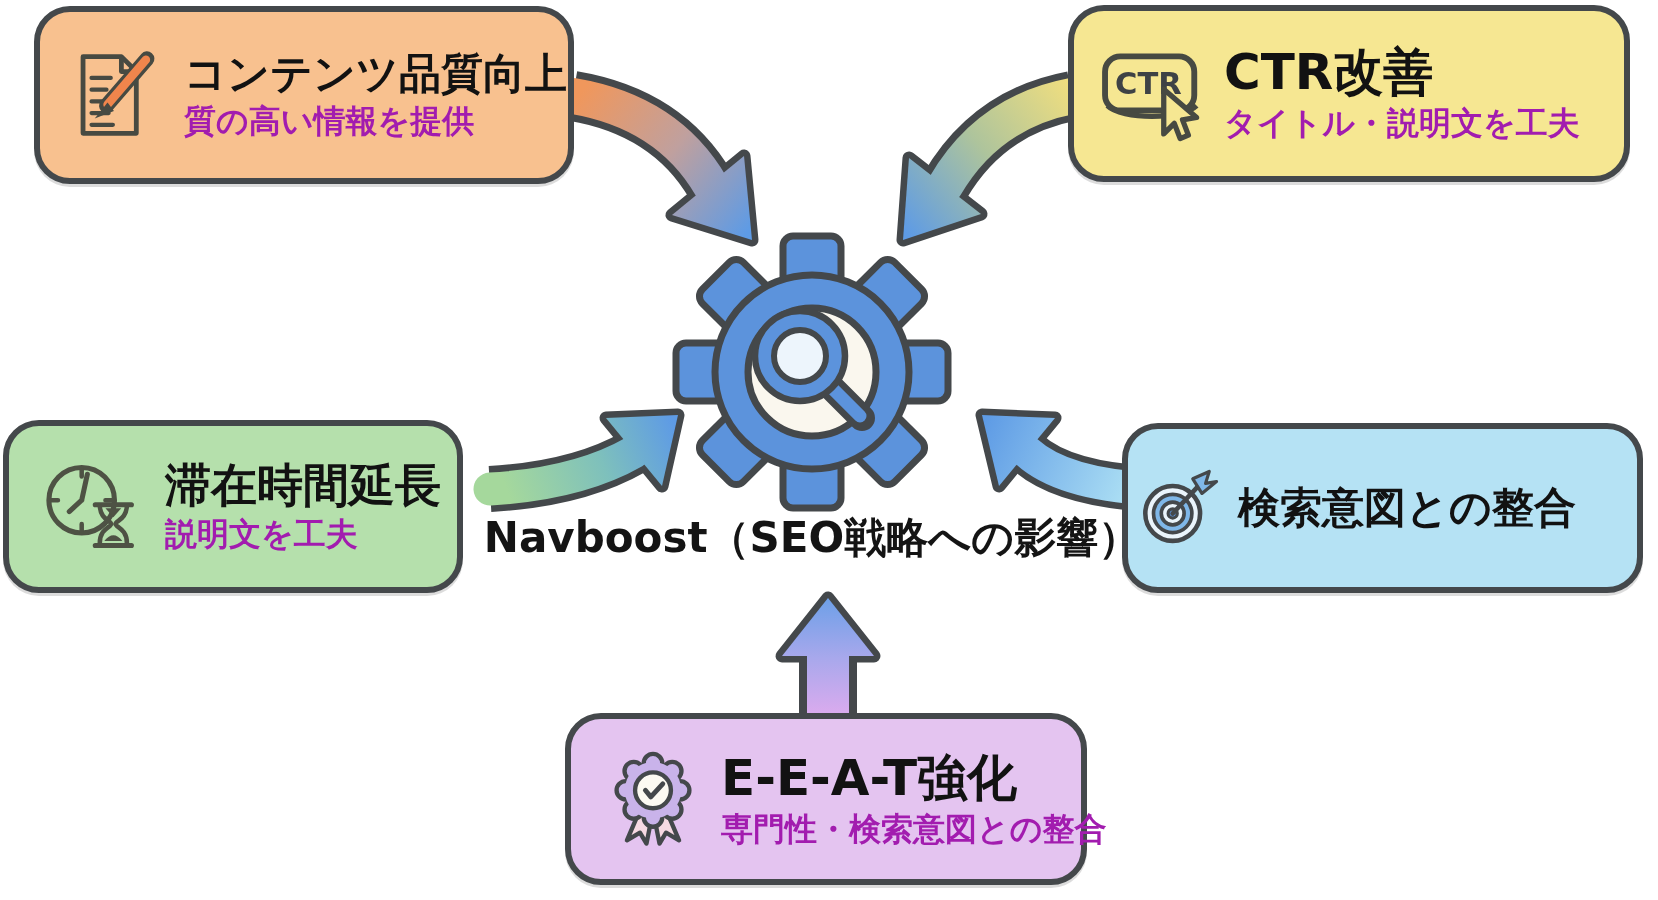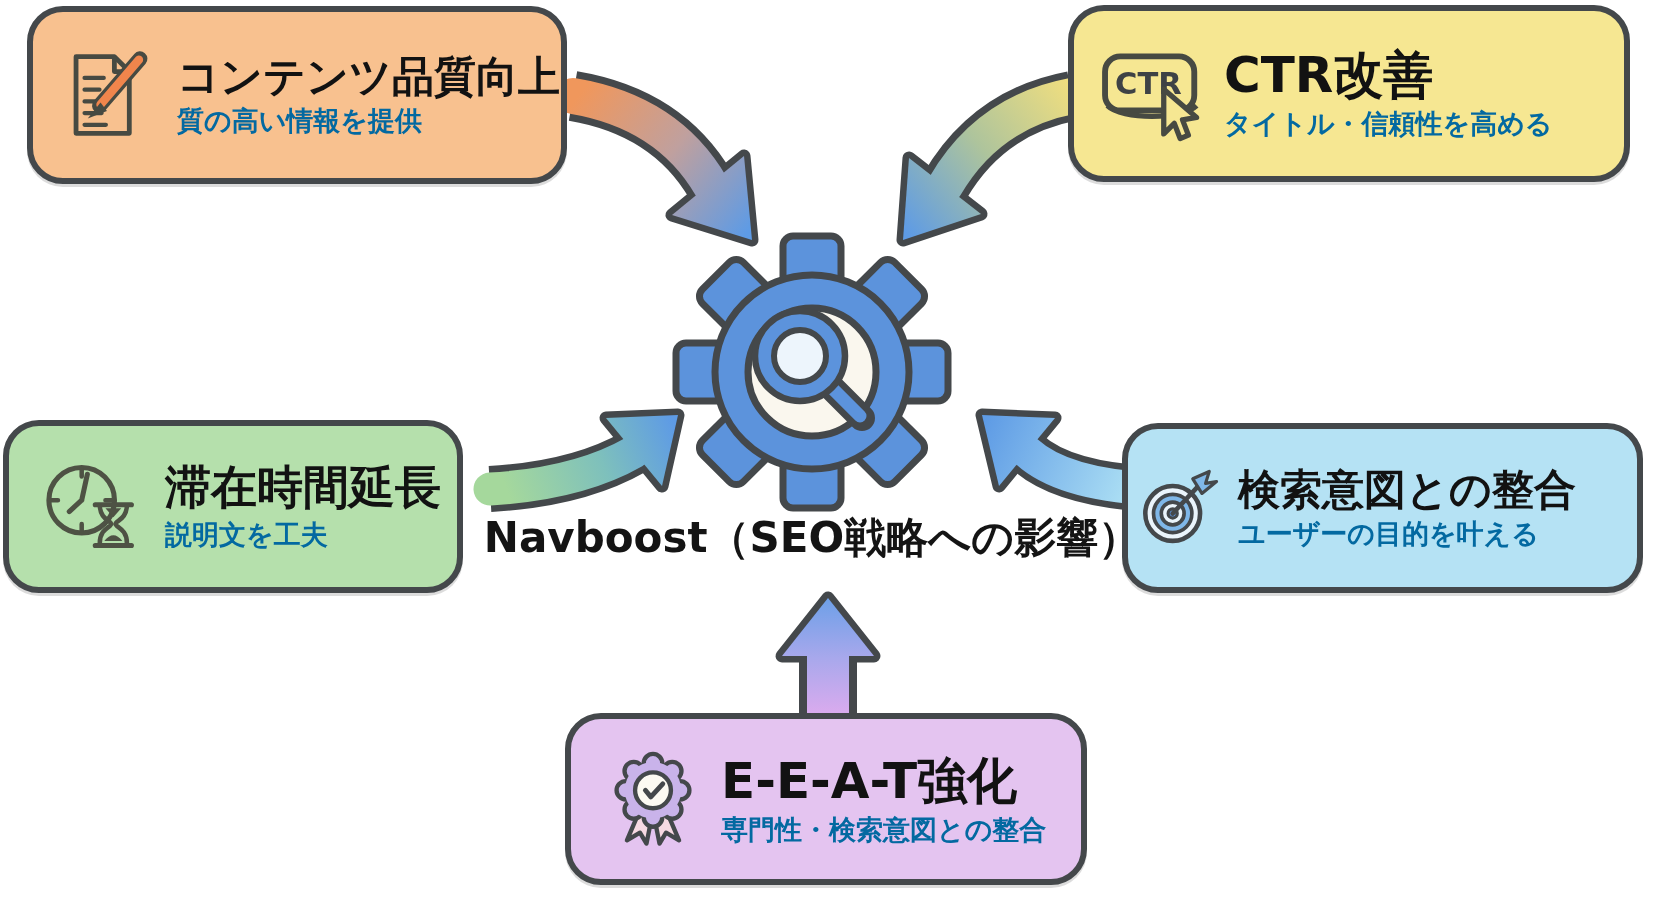--- a/index.html
+++ b/index.html
@@ -9,22 +9,22 @@
   }
   .layer{position:absolute;left:0;top:0;z-index:1;}
   .node{
     position:absolute;z-index:2;display:flex;align-items:center;
     border:6px solid #44484B;border-radius:36px;box-sizing:border-box;
     box-shadow:0 3px 0 rgba(60,60,60,.18);
   }
   .node .ic{flex:none;display:flex;align-items:center;justify-content:flex-start;}
   .texts{display:flex;flex-direction:column;gap:7px;min-width:0;}
   .title{font-size:50px;font-weight:bold;color:#121212;line-height:1.08;white-space:nowrap;}
-  .sub{font-size:27px;font-weight:600;color:#0369a1;line-height:1.1;white-space:nowrap;}
-  .n1{left:27px;top:6px;width:540px;height:178px;padding-left:26px;gap:20px;}
+  .sub{font-size:32px;font-weight:600;color:#a21caf;line-height:1.1;white-space:nowrap;}
+  .n1{left:34px;top:6px;width:540px;height:178px;padding-left:26px;gap:20px;}
   .n1 .title{font-size:42px;}
   .n2{left:1068px;top:5px;width:562px;height:177px;padding-left:22px;gap:16px;}
   .n3{left:3px;top:420px;width:460px;height:173px;padding-left:30px;gap:18px;}
   .n3 .title{font-size:46px;}
   .n4{left:1122px;top:423px;width:521px;height:170px;padding-left:10px;gap:16px;}
   .n4 .title{font-size:42px;}
   .n5{left:565px;top:713px;width:522px;height:172px;padding-left:32px;gap:18px;}
   .caption{
     position:absolute;z-index:2;left:432px;top:510px;width:760px;text-align:center;
     font-size:42px;font-weight:600;color:#141414;white-space:nowrap;
@@ -145,21 +145,21 @@
     <span class="ic">
       <svg viewBox="0 0 92 92" width="112" height="108">
         <rect x="6" y="14" width="76" height="46" rx="13" fill="none" stroke="#474A42" stroke-width="5"></rect>
         <path d="M8,56 c12,12 64,12 76,0" fill="none" stroke="#474A42" stroke-width="4.5"></path>
         <text x="43" y="46" text-anchor="middle" font-size="26" font-weight="bold" fill="#3E4245">CTR</text>
         <path d="M56,42 L56,80 L65,71 L70,84 L77,81 L72,68 L84,66 Z" fill="#F6E792" stroke="#474A42" stroke-width="4.5" stroke-linejoin="round"></path>
       </svg>
     </span>
     <span class="texts">
       <span class="title">CTR改善</span>
-      <span class="sub">タイトル・信頼性を高める</span>
+      <span class="sub">タイトル・説明文を工夫</span>
     </span>
   </div>
 
   <div class="node n3" style="background: rgb(181, 224, 172);">
     <span class="ic">
       <svg viewBox="0 0 92 92" width="108" height="104">
         <circle cx="36" cy="40" r="29" fill="none" stroke="#4E5244" stroke-width="4.5"></circle>
         <path d="M36,12 v7 M64,40 h-7 M36,68 v-7 M8,40 h7" stroke="#4E5244" stroke-width="4" stroke-linecap="round"></path>
         <path d="M36,40 L41,17 M36,40 L25,50" stroke="#4E5244" stroke-width="4.5" stroke-linecap="round"></path>
         <path d="M48,44 h32 M48,80 h32" stroke="#4E5244" stroke-width="4.5" stroke-linecap="round"></path>
@@ -180,21 +180,20 @@
         <circle cx="38" cy="52" r="30" fill="#EAF4FB" stroke="#44484B" stroke-width="5"></circle>
         <circle cx="38" cy="52" r="21" fill="#7FB7E8" stroke="#44484B" stroke-width="4"></circle>
         <circle cx="38" cy="52" r="12.5" fill="#EAF4FB" stroke="#44484B" stroke-width="4"></circle>
         <circle cx="38" cy="52" r="5" fill="#5C93DC" stroke="#44484B" stroke-width="3.5"></circle>
         <line x1="38" y1="52" x2="66" y2="22" stroke="#44484B" stroke-width="5" stroke-linecap="round"></line>
         <path d="M60,14 L78,6 L74,19 L86,17 L70,30 Z" fill="#7FB7E8" stroke="#44484B" stroke-width="3.5" stroke-linejoin="round"></path>
       </svg>
     </span>
     <span class="texts">
       <span class="title">検索意図との整合</span>
-      <span class="sub">ユーザーの目的を叶える</span>
     </span>
   </div>
 
   <div class="node n5" style="background: rgb(228, 196, 240);">
     <span class="ic">
       <svg viewBox="0 0 92 92" width="100" height="112">
         <path d="M34,56 L22,84 L34,77 L40,87 L45,62 Z" fill="#F6D9E2" stroke="#44484B" stroke-width="4" stroke-linejoin="round"></path>
         <path d="M58,56 L70,84 L58,77 L52,87 L47,62 Z" fill="#F6D9E2" stroke="#44484B" stroke-width="4" stroke-linejoin="round"></path>
         <circle cx="71" cy="38" r="8.5" fill="#C9B3EA" stroke="#44484B" stroke-width="4"></circle>
         <circle cx="63.7" cy="55.7" r="8.5" fill="#C9B3EA" stroke="#44484B" stroke-width="4"></circle>

